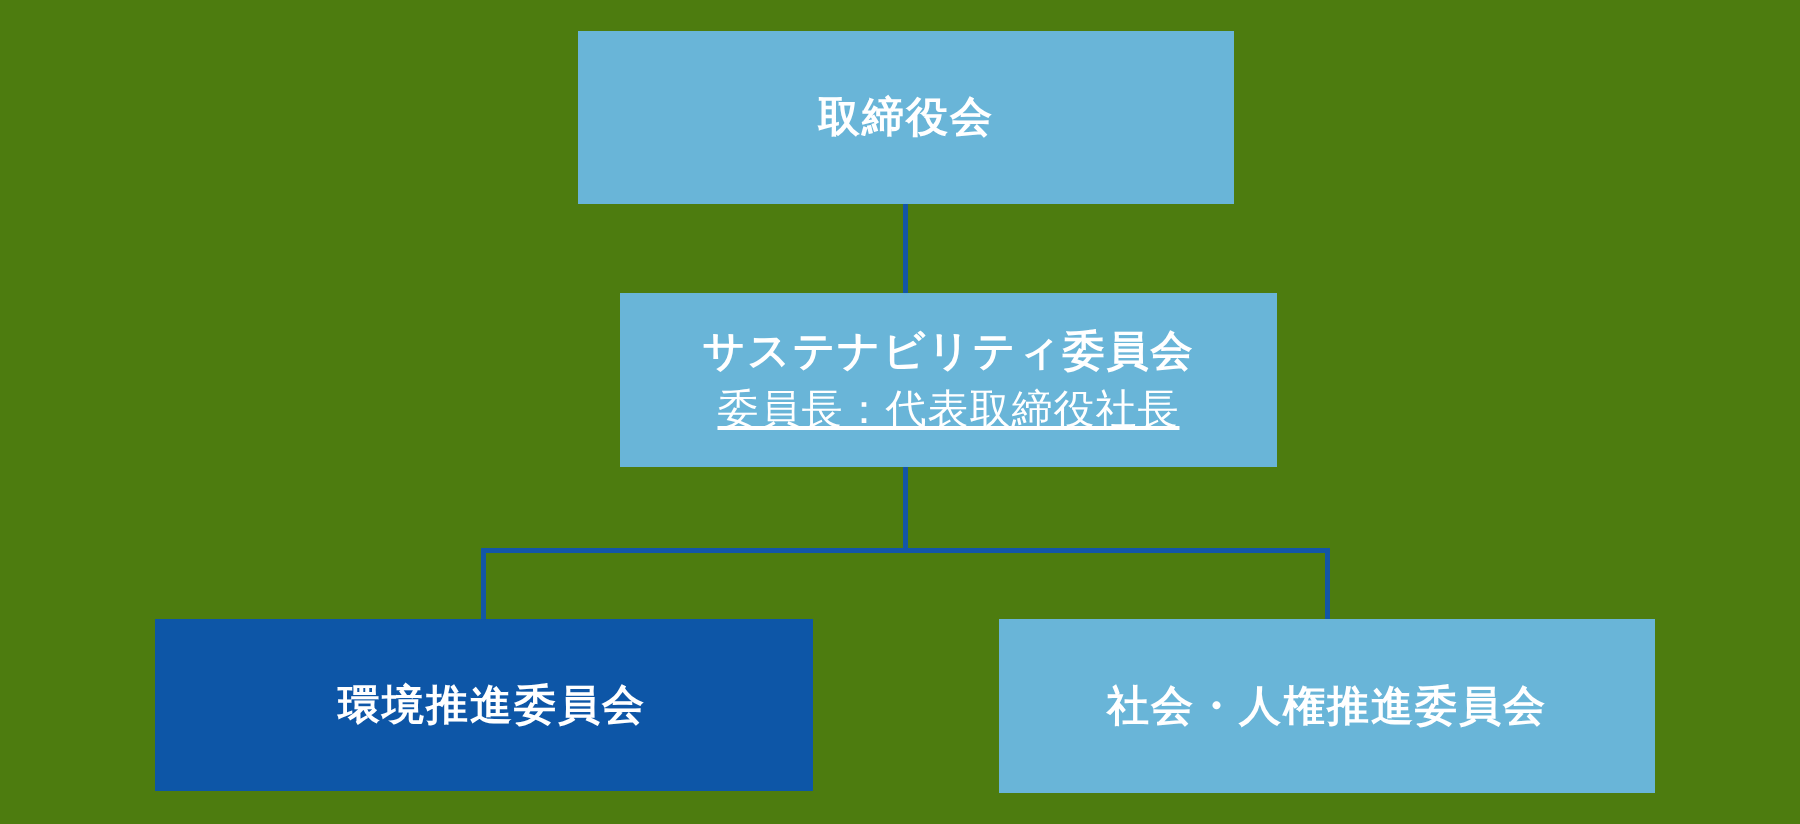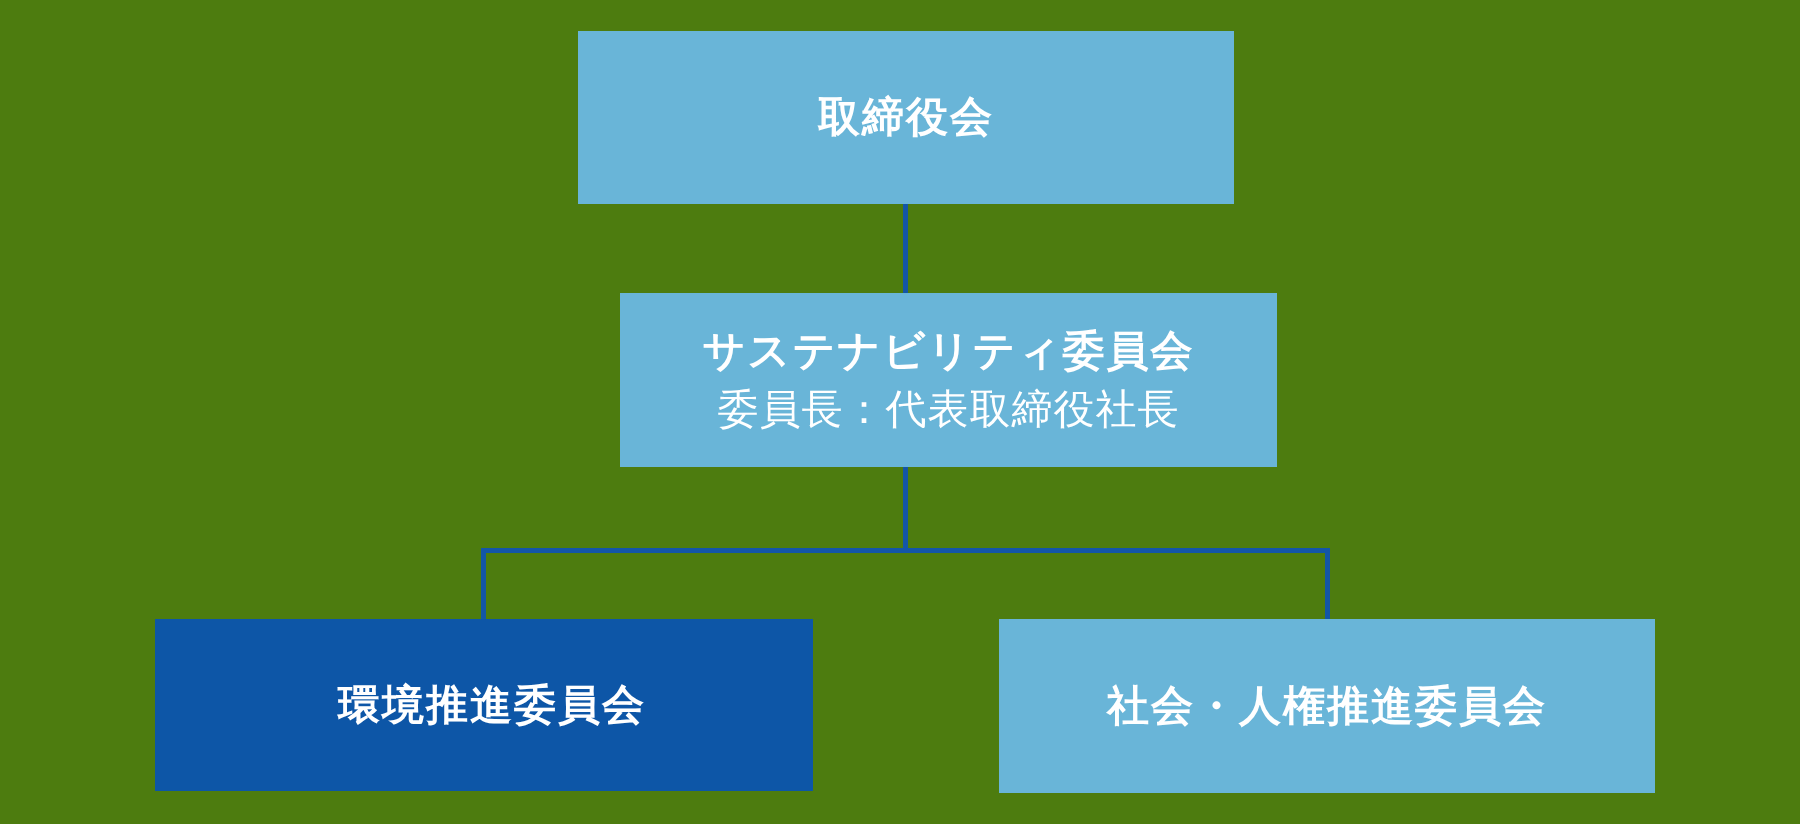--- a/index.html
+++ b/index.html
@@ -30,20 +30,21 @@
     letter-spacing: 2px;
     line-height: 1.05;
     white-space: nowrap;
   }
   .node .subtitle {
     font-size: 41px;
     font-weight: normal;
     letter-spacing: 1px;
     line-height: 1.05;
     white-space: nowrap;
+    text-decoration: underline;
   }
   .connector {
     position: absolute;
   }
   
   #node-board        { left: 578px;  top: 31px;  width: 656px; height: 173px; }
   #node-sustain      { left: 580px;  top: 293px; width: 657px; height: 174px; margin-left: 40px; }
   #node-environment  { left: 155px;  top: 619px; width: 658px; height: 172px; padding-left: 16px; }
   #node-social       { left: 999px;  top: 619px; width: 656px; height: 174px; }
 

